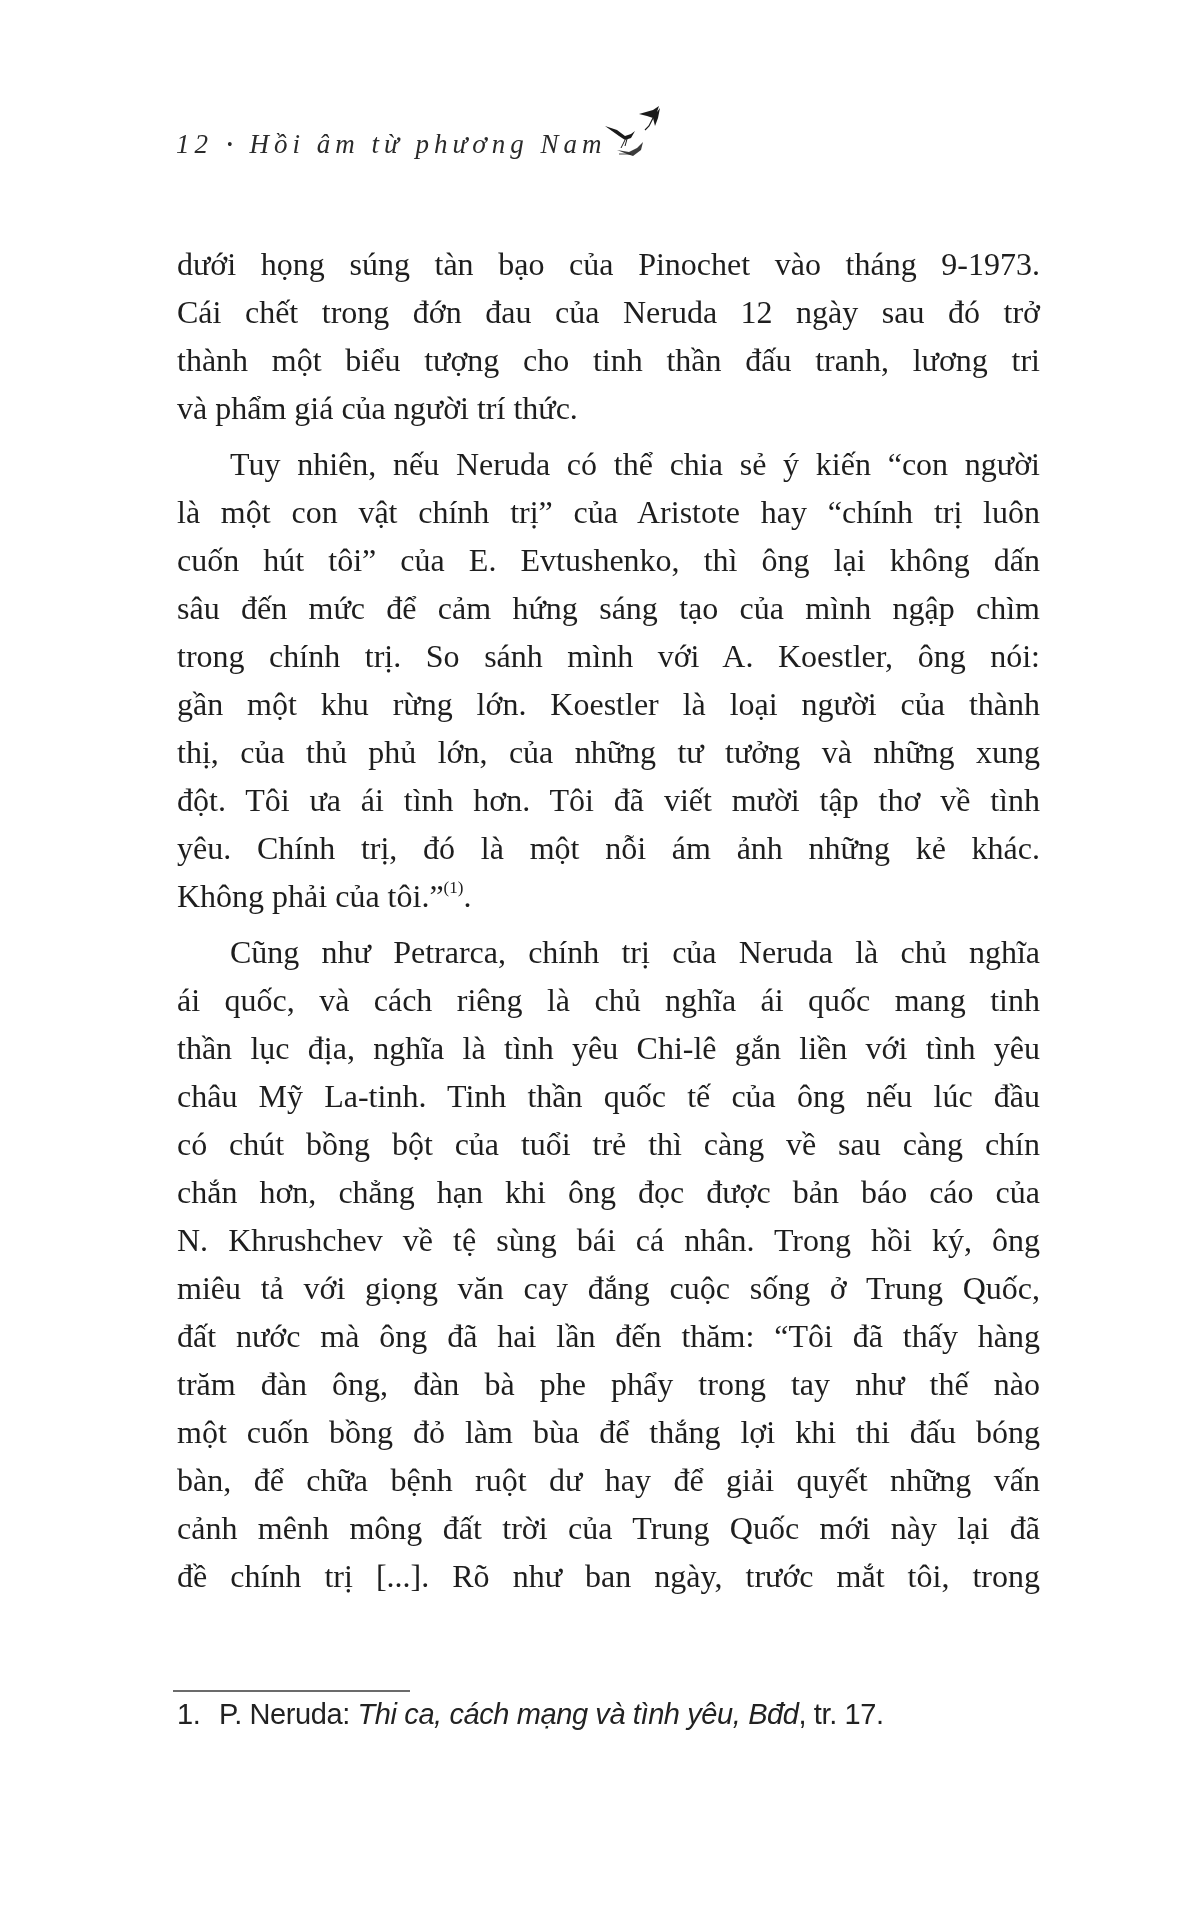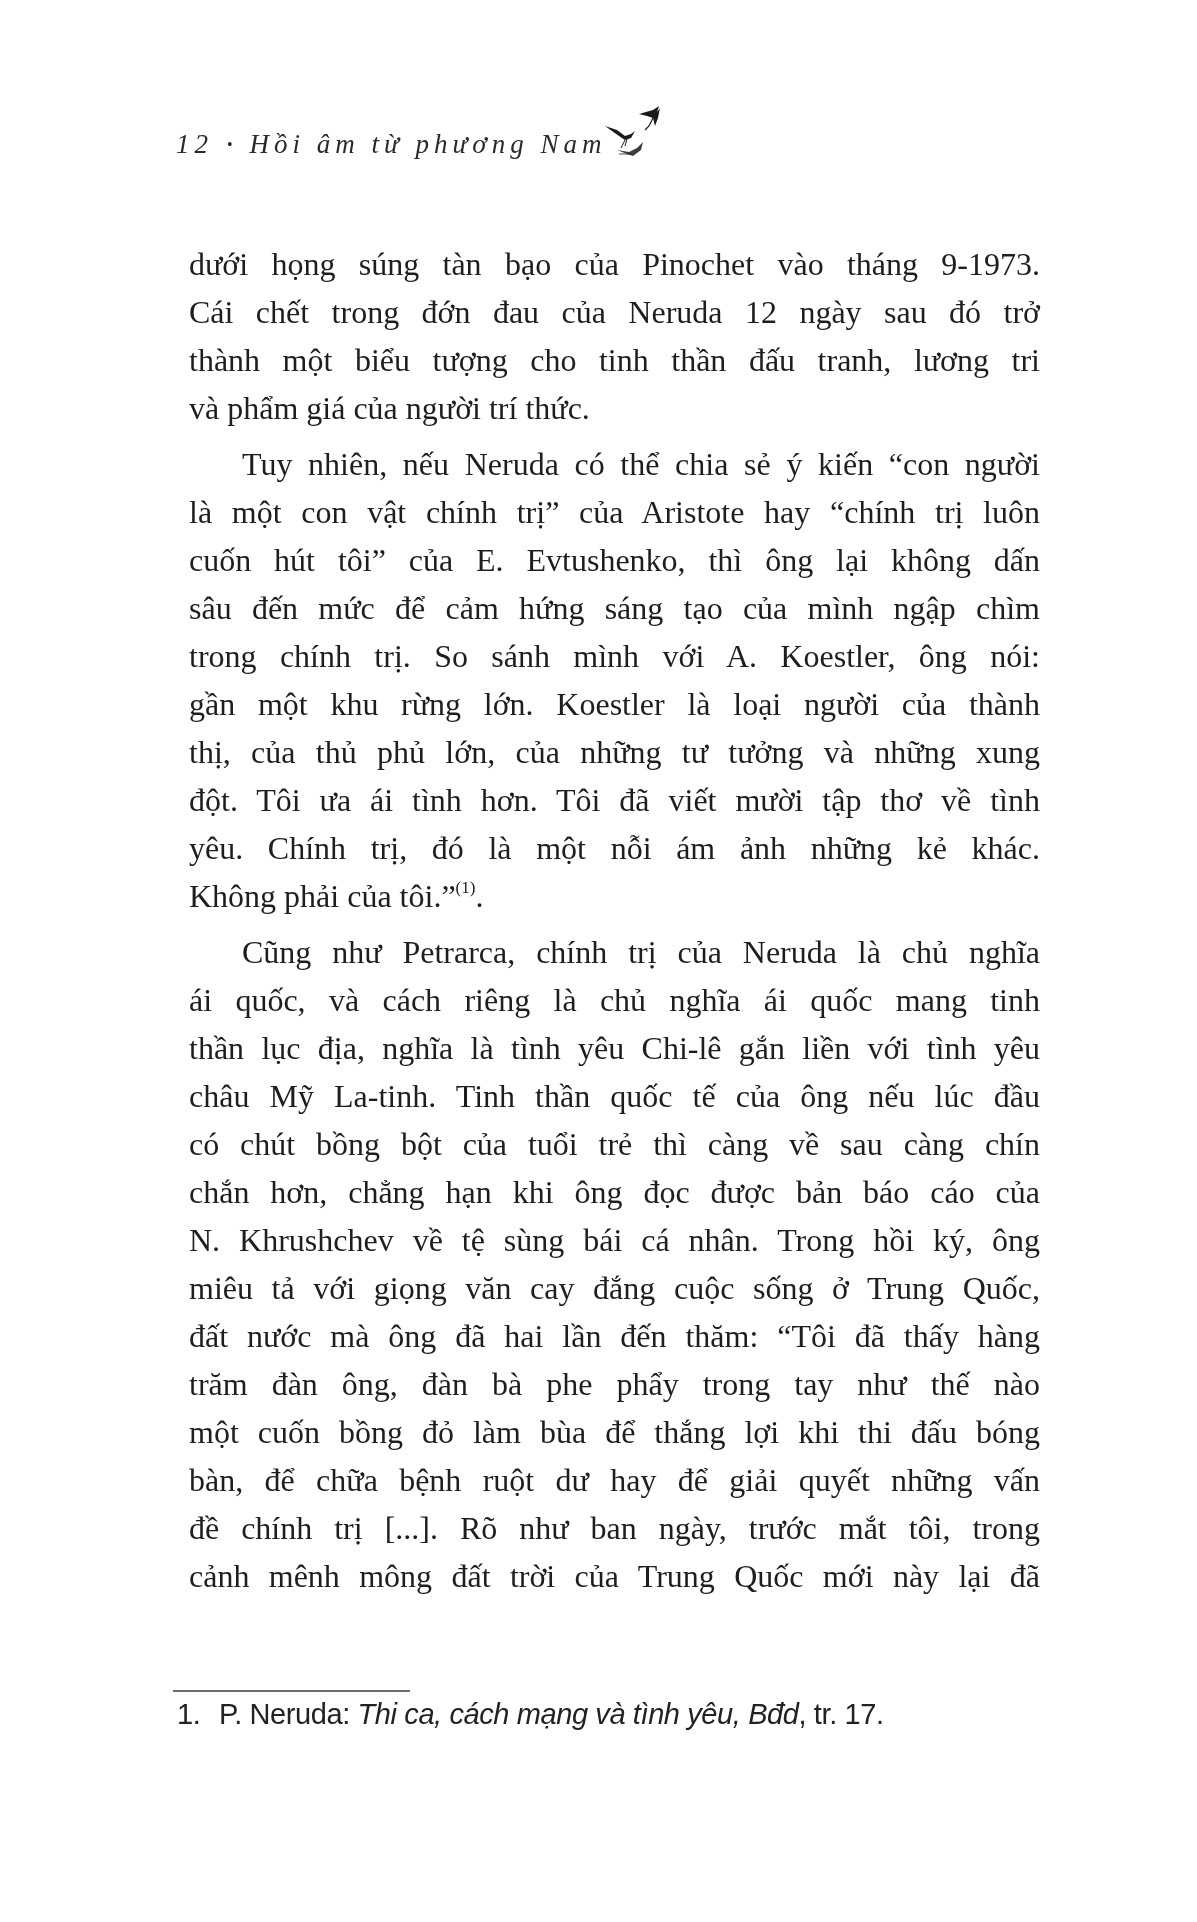--- a/index.html
+++ b/index.html
@@ -8,21 +8,21 @@
     position: absolute; left: 176px; top: 127px; height: 34px; line-height: 34px;
     font-family: "Liberation Serif", serif; font-style: italic; font-size: 27px;
     letter-spacing: 5px; color: #2a2a2a; white-space: nowrap;
   }
   .running-head .sep { display: inline-block; font-style: normal; font-size: 16px; margin: 0 12px 0 14px; vertical-align: 3px; }
   .birds { position: absolute; left: 603px; top: 104px; width: 60px; height: 54px; }
   .body-text {
     position: absolute; left: 177px; top: 240px; width: 863px;
     font-family: "Liberation Serif", serif; font-size: 32px; color: #1e1e1e;
   }
-  .para { margin: 0 0 8px 12px; }
+  .para { margin: 0 0 8px 0; }
   .line {
     display: block; height: 48px; line-height: 48px; white-space: nowrap;
     text-align: justify; text-align-last: justify; overflow: visible;
   }
   .line.last { text-align: right; text-align-last: left; }
   .line.indent { padding-left: 53px; }
   sup.fnref { font-size: 17px; vertical-align: 14px; line-height: 0; letter-spacing: 0; }
   .footnote-rule { position: absolute; left: 173px; top: 1690px; width: 237px; height: 2px; background: #6b6b6b; }
   .footnote {
     position: absolute; left: 177px; top: 1699px; height: 30px; line-height: 30px;
@@ -75,21 +75,21 @@
     <span class="line">thần lục địa, nghĩa là tình yêu Chi-lê gắn liền với tình yêu</span>
     <span class="line">châu Mỹ La-tinh. Tinh thần quốc tế của ông nếu lúc đầu</span>
     <span class="line">có chút bồng bột của tuổi trẻ thì càng về sau càng chín</span>
     <span class="line">chắn hơn, chẳng hạn khi ông đọc được bản báo cáo của</span>
     <span class="line">N. Khrushchev về tệ sùng bái cá nhân. Trong hồi ký, ông</span>
     <span class="line">miêu tả với giọng văn cay đắng cuộc sống ở Trung Quốc,</span>
     <span class="line">đất nước mà ông đã hai lần đến thăm: “Tôi đã thấy hàng</span>
     <span class="line">trăm đàn ông, đàn bà phe phẩy trong tay như thế nào</span>
     <span class="line">một cuốn bồng đỏ làm bùa để thắng lợi khi thi đấu bóng</span>
     <span class="line">bàn, để chữa bệnh ruột dư hay để giải quyết những vấn</span>
+    <span class="line">cảnh mênh mông đất trời của Trung Quốc mới này lại đã</span>
     <span class="line">đề chính trị [...]. Rõ như ban ngày, trước mắt tôi, trong</span>
-    <span class="line">cảnh mênh mông đất trời của Trung Quốc mới này lại đã</span>
   </div>
 </div>
 
 <div class="footnote-rule"></div>
 <div class="footnote">
   <span class="fn-num">1.</span><span>P. Neruda: </span><i>Thi ca, cách mạng và tình yêu, Bđd</i><span>, tr. 17.</span>
 </div>
 
 </body></html>

